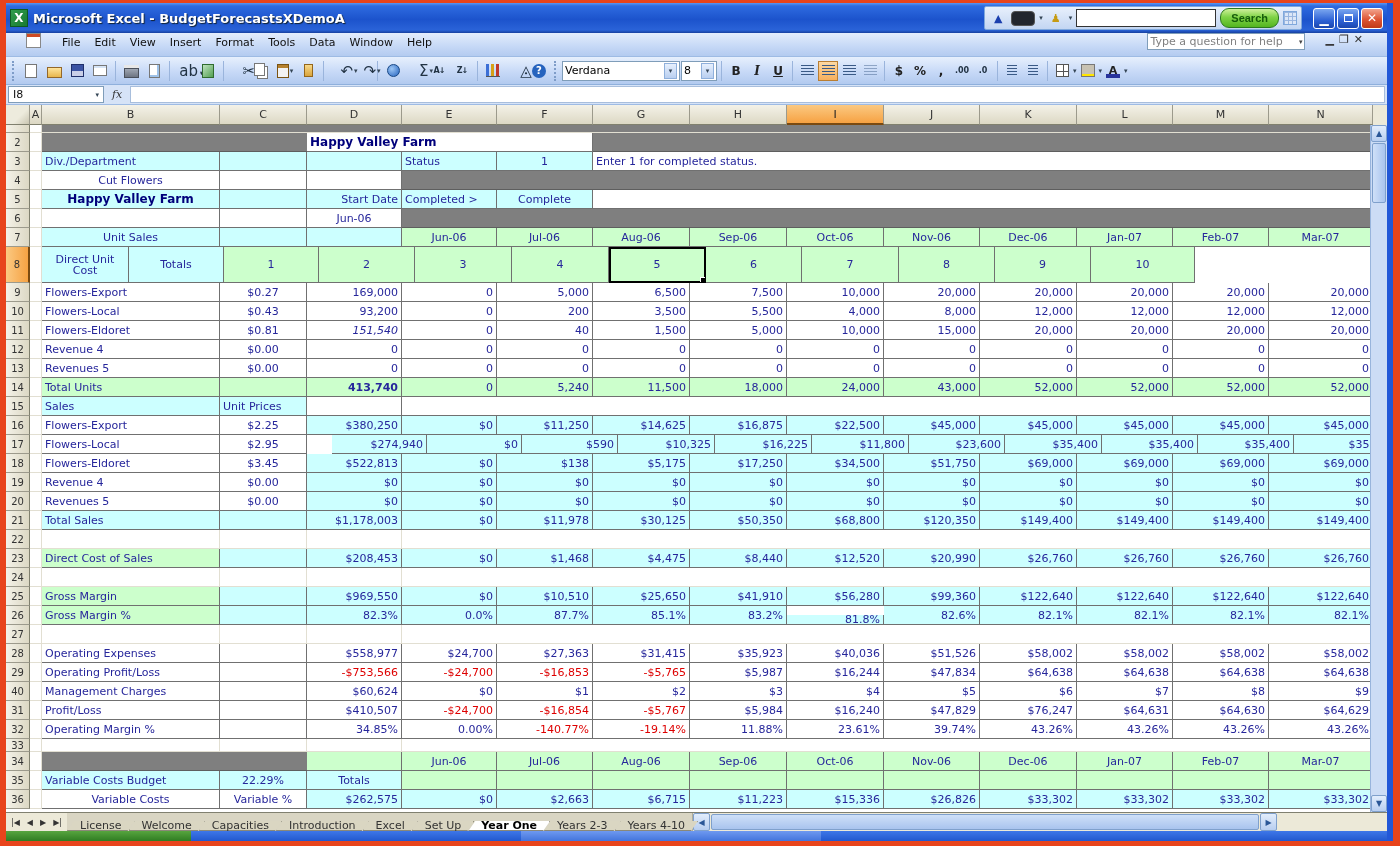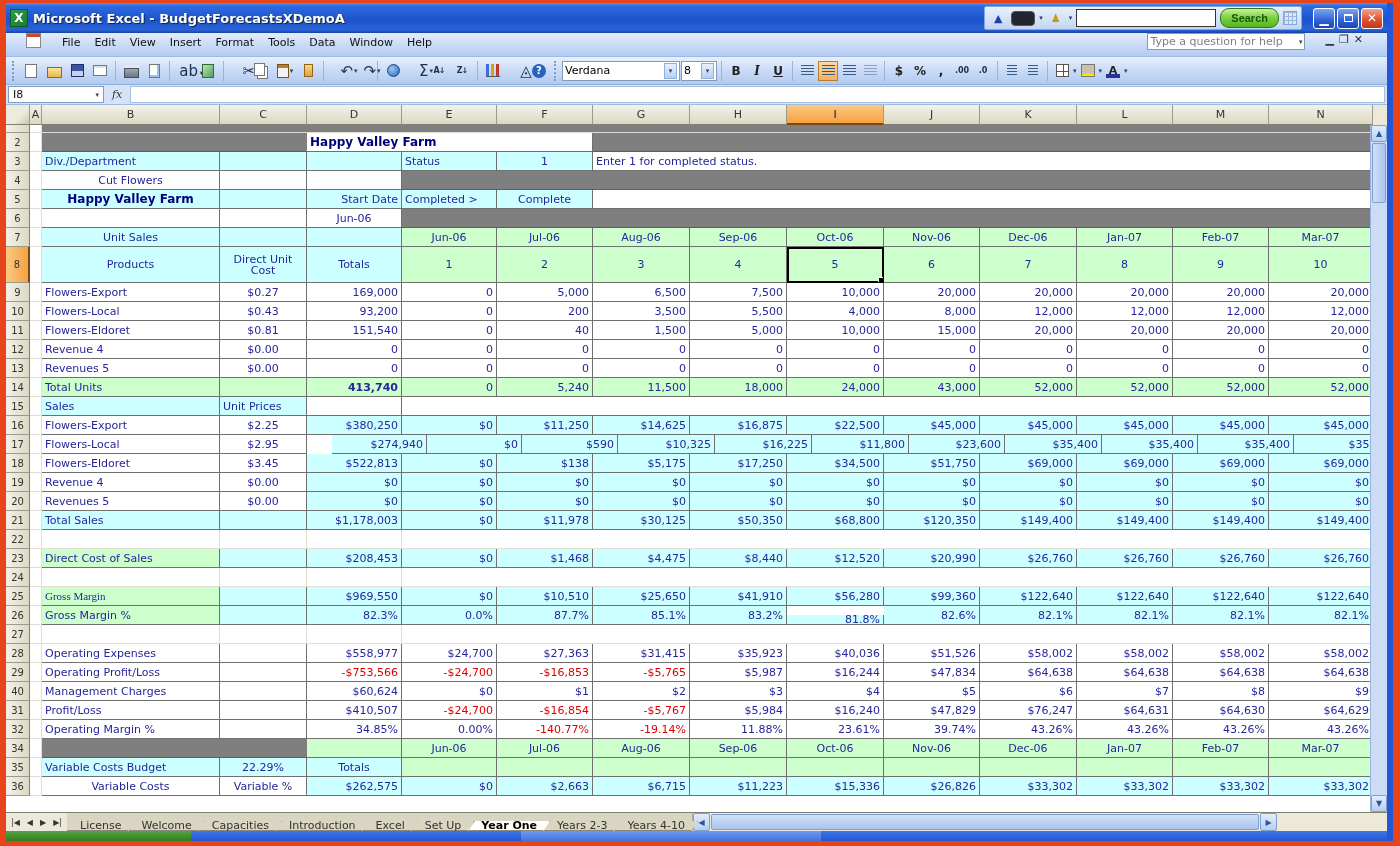--- a/index.html
+++ b/index.html
@@ -462,21 +462,20 @@
                 <div class="cell bg-g al-c" style="flex: 0 0 97px;">Oct-06</div>
                 <div class="cell bg-g al-c" style="flex: 0 0 96px;">Nov-06</div>
                 <div class="cell bg-g al-c" style="flex: 0 0 97px;">Dec-06</div>
                 <div class="cell bg-g al-c" style="flex: 0 0 96px;">Jan-07</div>
                 <div class="cell bg-g al-c" style="flex: 0 0 96px;">Feb-07</div>
                 <div class="cell bg-g al-c" style="flex: 0 0 104px;">Mar-07</div>
               </div>
               <div class="grid-row" style="height: 36px;">
                 <div class="rowh sel">8</div>
                 <div class="colA"></div>
-                <div class="cell bg-c al-c wrap" style="flex: 0 0 178px;">Products</div>
                 <div class="cell bg-c al-c wrap" style="flex: 0 0 87px;">Direct Unit Cost</div>
                 <div class="cell bg-c al-c wrap" style="flex: 0 0 95px;">Totals</div>
                 <div class="cell bg-g al-c wrap" style="flex: 0 0 95px;">1</div>
                 <div class="cell bg-g al-c wrap" style="flex: 0 0 96px;">2</div>
                 <div class="cell bg-g al-c wrap" style="flex: 0 0 97px;">3</div>
                 <div class="cell bg-g al-c wrap" style="flex: 0 0 97px;">4</div>
                 <div class="cell bg-g al-c f-A wrap" style="flex: 0 0 97px;">5</div>
                 <div class="cell bg-g al-c wrap" style="flex: 0 0 96px;">6</div>
                 <div class="cell bg-g al-c wrap" style="flex: 0 0 97px;">7</div>
                 <div class="cell bg-g al-c wrap" style="flex: 0 0 96px;">8</div>
@@ -515,21 +514,21 @@
                 <div class="cell bg-w al-r" style="flex: 0 0 97px;">12,000</div>
                 <div class="cell bg-w al-r" style="flex: 0 0 96px;">12,000</div>
                 <div class="cell bg-w al-r" style="flex: 0 0 96px;">12,000</div>
                 <div class="cell bg-w al-r" style="flex: 0 0 104px;">12,000</div>
               </div>
               <div class="grid-row">
                 <div class="rowh">11</div>
                 <div class="colA"></div>
                 <div class="cell bg-w al-l" style="flex: 0 0 178px;">Flowers-Eldoret</div>
                 <div class="cell bg-w al-c" style="flex: 0 0 87px;">$0.81</div>
-                <div class="cell bg-w al-r" style="flex: 0 0 95px;">151,540</div>
+                <div class="cell bg-w al-r" style="flex: 0 0 95px; font-style: italic;">151,540</div>
                 <div class="cell bg-w al-r" style="flex: 0 0 95px;">0</div>
                 <div class="cell bg-w al-r" style="flex: 0 0 96px;">40</div>
                 <div class="cell bg-w al-r" style="flex: 0 0 97px;">1,500</div>
                 <div class="cell bg-w al-r" style="flex: 0 0 97px;">5,000</div>
                 <div class="cell bg-w al-r" style="flex: 0 0 97px;">10,000</div>
                 <div class="cell bg-w al-r" style="flex: 0 0 96px;">15,000</div>
                 <div class="cell bg-w al-r" style="flex: 0 0 97px;">20,000</div>
                 <div class="cell bg-w al-r" style="flex: 0 0 96px;">20,000</div>
                 <div class="cell bg-w al-r" style="flex: 0 0 96px;">20,000</div>
                 <div class="cell bg-w al-r" style="flex: 0 0 104px;">20,000</div>
@@ -724,21 +723,21 @@
                 <div class="rowh">24</div>
                 <div class="colA"></div>
                 <div class="cell bg-w al-l f-n" style="flex: 0 0 178px;"></div>
                 <div class="cell bg-w al-l f-n" style="flex: 0 0 87px;"></div>
                 <div class="cell bg-w al-l f-n" style="flex: 0 0 95px;"></div>
                 <div class="cell bg-w al-l f-n" style="flex: 0 0 971px;"></div>
               </div>
               <div class="grid-row">
                 <div class="rowh">25</div>
                 <div class="colA"></div>
-                <div class="cell bg-g al-l" style="flex: 0 0 178px; font-family: Liberation Serif, serif;">Gross Margin</div>
+                <div class="cell bg-g al-l" style="flex: 0 0 178px;">Gross Margin</div>
                 <div class="cell bg-c al-l" style="flex: 0 0 87px;"></div>
                 <div class="cell bg-c al-r" style="flex: 0 0 95px;">$969,550</div>
                 <div class="cell bg-c al-r" style="flex: 0 0 95px;">$0</div>
                 <div class="cell bg-c al-r" style="flex: 0 0 96px;">$10,510</div>
                 <div class="cell bg-c al-r" style="flex: 0 0 97px;">$25,650</div>
                 <div class="cell bg-c al-r" style="flex: 0 0 97px;">$41,910</div>
                 <div class="cell bg-c al-r" style="flex: 0 0 97px;">$56,280</div>
                 <div class="cell bg-c al-r" style="flex: 0 0 96px;">$99,360</div>
                 <div class="cell bg-c al-r" style="flex: 0 0 97px;">$122,640</div>
                 <div class="cell bg-c al-r" style="flex: 0 0 96px;">$122,640</div>
@@ -847,20 +846,28 @@
                 <div class="cell bg-w al-r" style="flex: 0 0 95px;">0.00%</div>
                 <div class="cell bg-w al-r f-R" style="flex: 0 0 96px;">-140.77%</div>
                 <div class="cell bg-w al-r f-R" style="flex: 0 0 97px;">-19.14%</div>
                 <div class="cell bg-w al-r" style="flex: 0 0 97px;">11.88%</div>
                 <div class="cell bg-w al-r" style="flex: 0 0 97px;">23.61%</div>
                 <div class="cell bg-w al-r" style="flex: 0 0 96px; text-align: right;">39.74%</div>
                 <div class="cell bg-w al-r" style="flex: 0 0 97px;">43.26%</div>
                 <div class="cell bg-w al-r" style="flex: 0 0 96px;">43.26%</div>
                 <div class="cell bg-w al-r" style="flex: 0 0 96px;">43.26%</div>
                 <div class="cell bg-w al-r" style="flex: 0 0 104px;">43.26%</div>
+              </div>
+              <div class="grid-row" style="height: 13px;">
+                <div class="rowh">33</div>
+                <div class="colA"></div>
+                <div class="cell bg-w al-l f-n" style="flex: 0 0 178px;"></div>
+                <div class="cell bg-w al-l f-n" style="flex: 0 0 87px;"></div>
+                <div class="cell bg-w al-l f-n" style="flex: 0 0 95px;"></div>
+                <div class="cell bg-w al-l f-n" style="flex: 0 0 971px;"></div>
               </div>
               <div class="grid-row">
                 <div class="rowh">34</div>
                 <div class="colA"></div>
                 <div class="cell bg-y al-l" style="flex: 0 0 265px;"></div>
                 <div class="cell bg-g al-l" style="flex: 0 0 95px;"></div>
                 <div class="cell bg-g al-c" style="flex: 0 0 95px;">Jun-06</div>
                 <div class="cell bg-g al-c" style="flex: 0 0 96px;">Jul-06</div>
                 <div class="cell bg-g al-c" style="flex: 0 0 97px;">Aug-06</div>
                 <div class="cell bg-g al-c" style="flex: 0 0 97px;">Sep-06</div>

